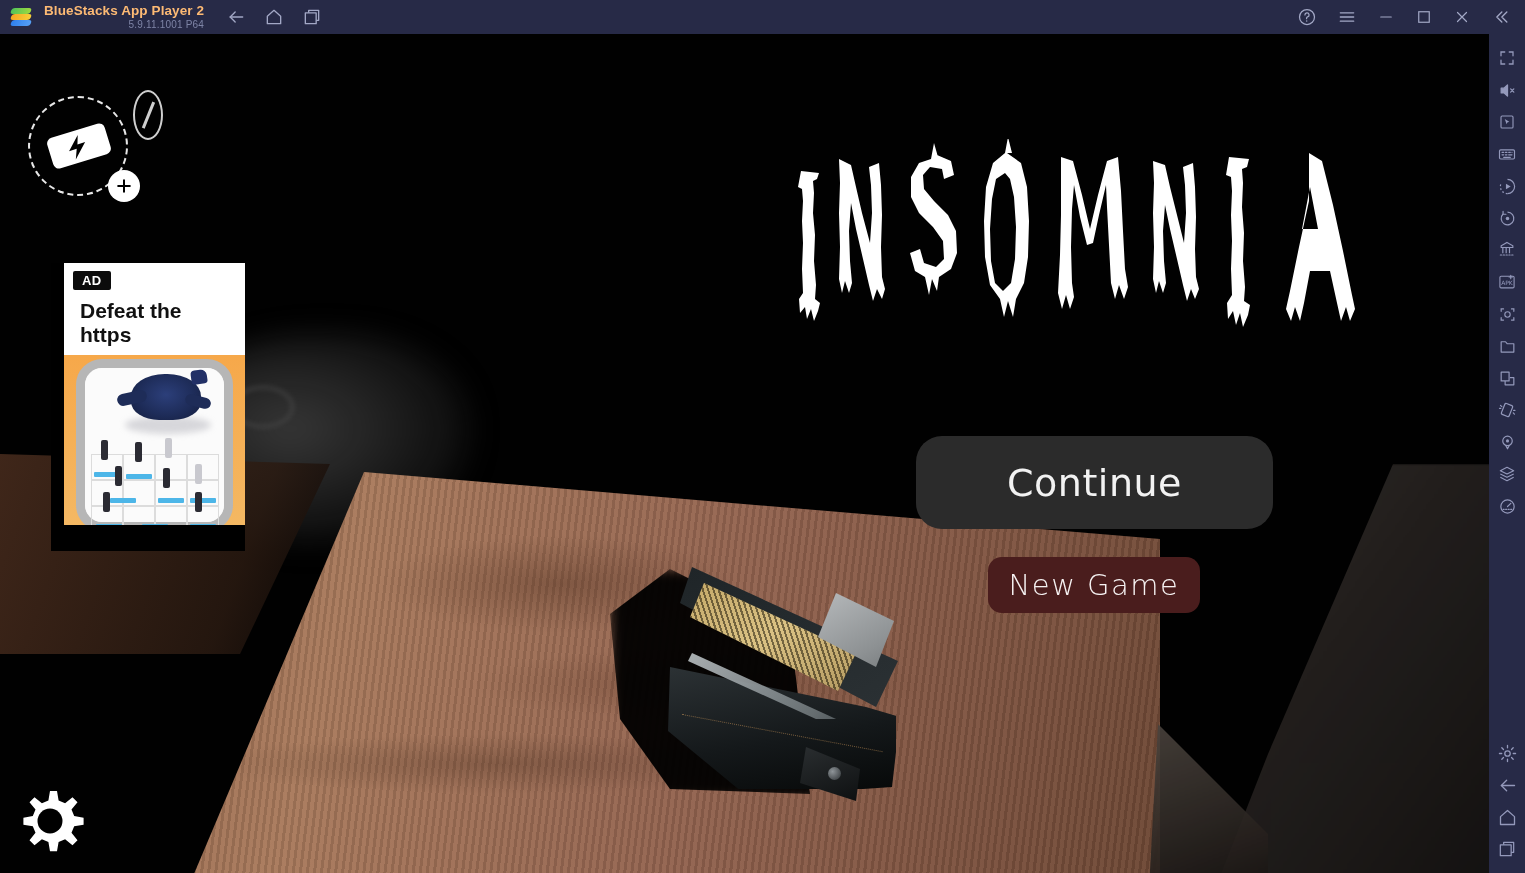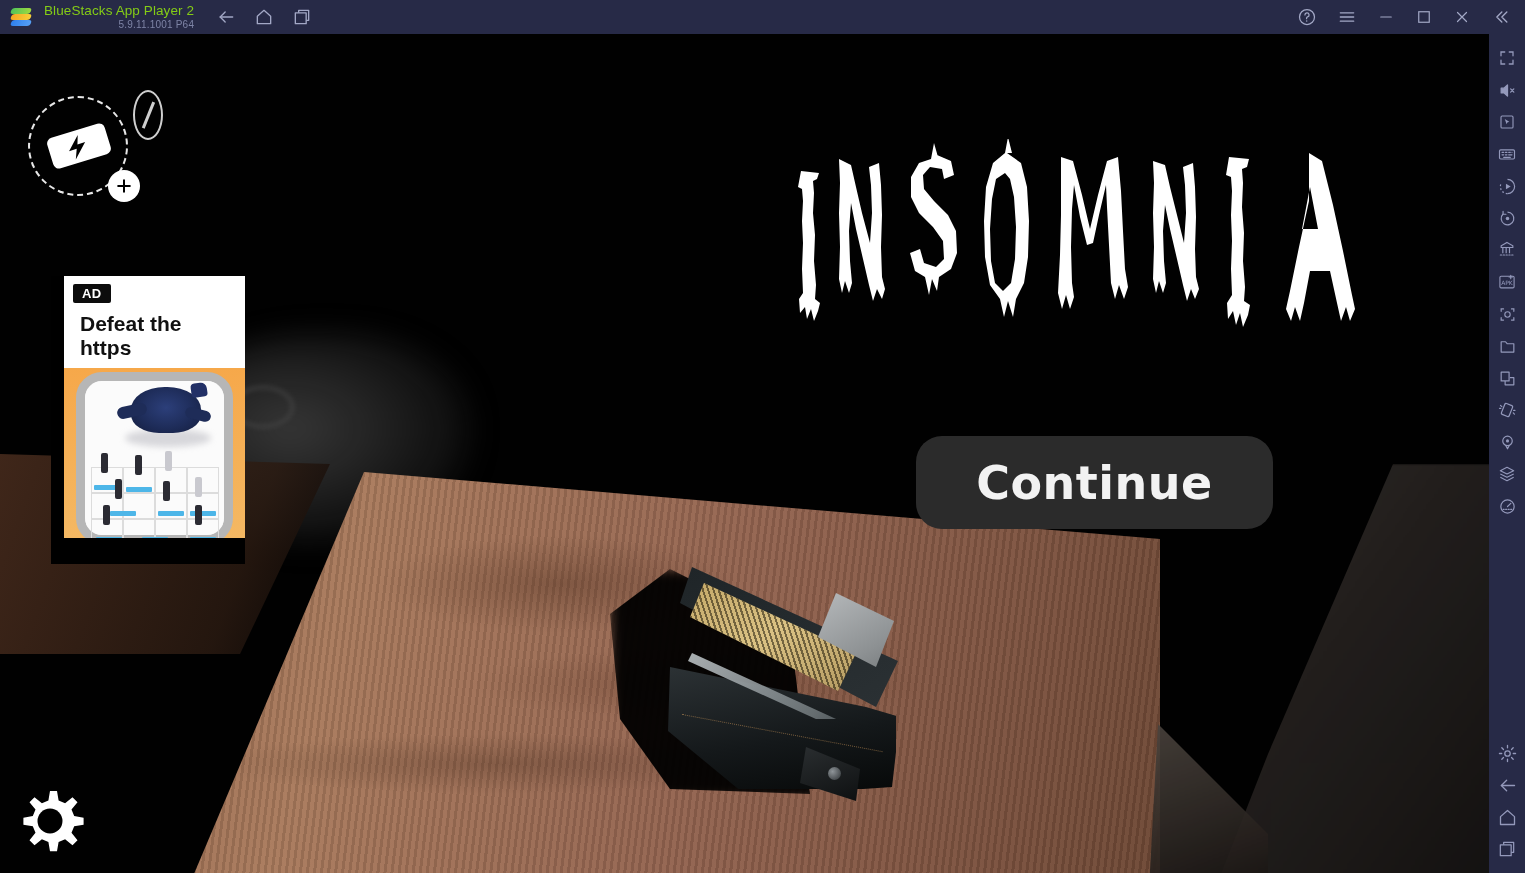--- a/index.html
+++ b/index.html
@@ -18,21 +18,21 @@
     background:#272a47; display:flex; align-items:center;
     z-index:40;
   }
   .bs-logo { width:22px; height:22px; margin-left:10px; position:relative; flex:0 0 auto; }
   .bs-logo i { position:absolute; left:1px; width:20px; height:6px; border-radius:3px; display:block; }
   .bs-logo i.l1 { top:2px;  background:linear-gradient(90deg,#4fc35a,#9fd93f); transform:skewX(-20deg);}
   .bs-logo i.l2 { top:8px;  background:linear-gradient(90deg,#f5a623,#f7d038); transform:skewX(-20deg);}
   .bs-logo i.l3 { top:14px; background:linear-gradient(90deg,#2f80ed,#56a0f5); transform:skewX(-20deg);}
 
   .title-block { margin-left:12px; line-height:1.05; }
-  .title-main { color:#84cc16; font-size:13.5px; font-weight:normal; letter-spacing:.1px; }
+  .title-main { color:#fdba74; font-size:13.5px; font-weight:bold; letter-spacing:.1px; }
   .title-sub  { color:#7e84a6; font-size:10px; margin-top:2px; letter-spacing:.2px;text-align:right; }
 
   .nav-icons { display:flex; align-items:center; gap:18px; margin-left:22px; }
   .nav-icons svg { display:block; }
   .tb-spacer { flex:1 1 auto; }
   .win-icons { display:flex; align-items:center; gap:20px; margin-right:14px; }
   .win-icons svg { display:block; }
 
   
   .sidebar {
@@ -163,21 +163,21 @@
   }
   .logo-title svg { width:600px; height:240px; display:block; }
 
   .btn-continue {
     position:absolute; left:916px; top:402px; width:357px; height:93px;
     background:#2b2b2b; border-radius:26px;
     display:flex; align-items:center; justify-content:center;
     cursor:pointer;
   }
   .btn-continue span {
-    color:#f2f2f2; font-size:46px; font-weight:700;
+    color:#f2f2f2; font-size:38px; font-weight:400;
     font-family:"DejaVu Sans", sans-serif; letter-spacing:.5px;
   }
   .btn-newgame {
     position:absolute; left:988px; top:523px; width:212px; height:56px;
     background:#4a1d1d; border-radius:14px;
     display:flex; align-items:center; justify-content:center;
     cursor:pointer;
   }
   .btn-newgame span {
     color:#f6f2f2; font-size:29px; font-weight:300;
@@ -211,21 +211,21 @@
     border:2.5px solid #cfcfcf; border-radius:50%;
   }
   .energy-slash::after {
     content:""; position:absolute; left:12px; top:9px;
     width:2.5px; height:28px; background:#cfcfcf;
     transform:rotate(22deg);
   }
 
   
   .ad-card {
-    position:absolute; left:51px; top:242px; width:194px; height:288px;
+    position:absolute; left:51px; top:229px; width:194px; height:288px;
     background:#000; cursor:pointer; overflow:hidden;
   }
   .ad-white { position:absolute; left:13px; top:0; width:181px; height:92px; background:#fff; }
   .ad-badge {
     position:absolute; left:22px; top:8px; padding:2px 9px;
     background:#0c0c0c; color:#fff; font-size:13px; font-weight:bold;
     border-radius:2px; letter-spacing:.4px;
   }
   .ad-headline {
     position:absolute; left:29px; top:36px; width:150px;
@@ -525,20 +525,23 @@
 
           <path d="M524 14 l13 8 l11 44 l10 46 l9 44 l3 14 l-5 12 l-4 -14 l-5 14 l-4 -18 l-7 -32 l-20 0 l-6 32 l-4 18 l-5 -14 l-4 14 l-5 -12 l4 -18 l9 -44 l10 -46 z m1 34 l-8 42 l16 0 z"></path>
         </g>
       </svg>
     </div>
 
     <div class="btn-continue">
       <span>Continue</span>
     </div>
 
+    <div class="btn-newgame">
+      <span>New  Game</span>
+    </div>
 
 
     <div class="gear-btn">
       <svg width="68" height="68" viewBox="0 0 68 68">
         <g fill="#ffffff">
           <path d="M34 4 l7 0 l1.6 9.5 l6.5 2.7 l7.4 -6 l5 5 l-6 7.4 l2.7 6.5 l9.4 1.6 l0 7 l-9.4 1.6 l-2.7 6.5 l6 7.4 l-5 5 l-7.4 -6 l-6.5 2.7 l-1.6 9.4 l-7 0 l-1.6 -9.4 l-6.5 -2.7 l-7.4 6 l-5 -5 l6 -7.4 l-2.7 -6.5 l-9.4 -1.6 l0 -7 l9.4 -1.6 l2.7 -6.5 l-6 -7.4 l5 -5 l7.4 6 l6.5 -2.7 z"></path>
         </g>
         <circle cx="34" cy="34" r="12.5" fill="#000"></circle>
       </svg>
     </div>

